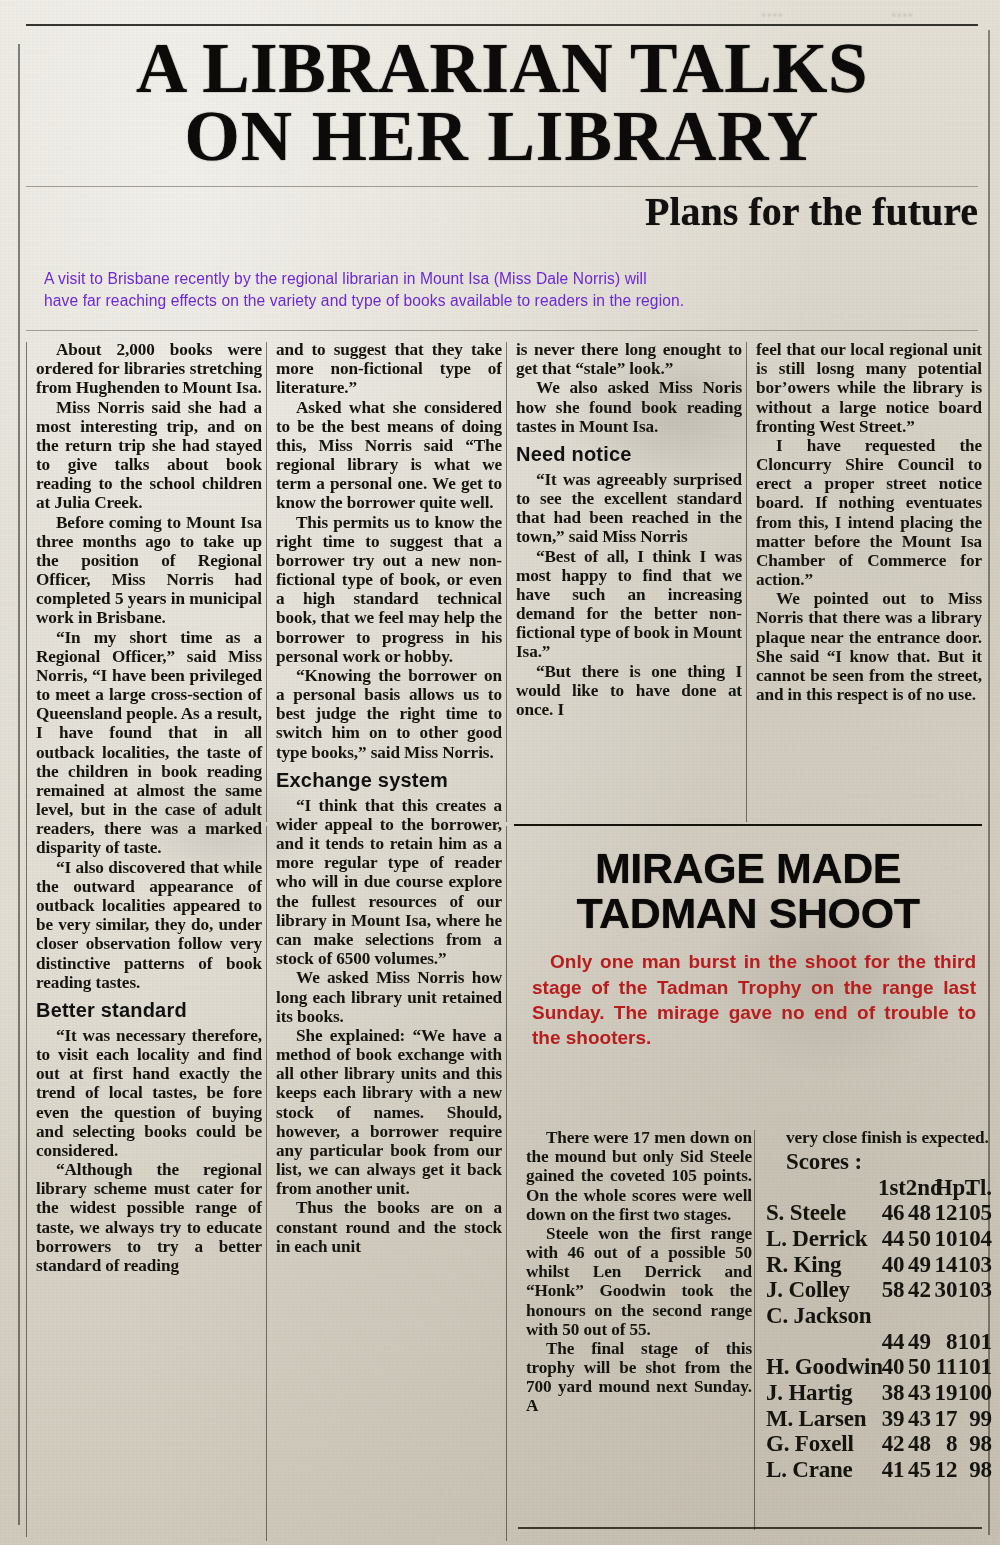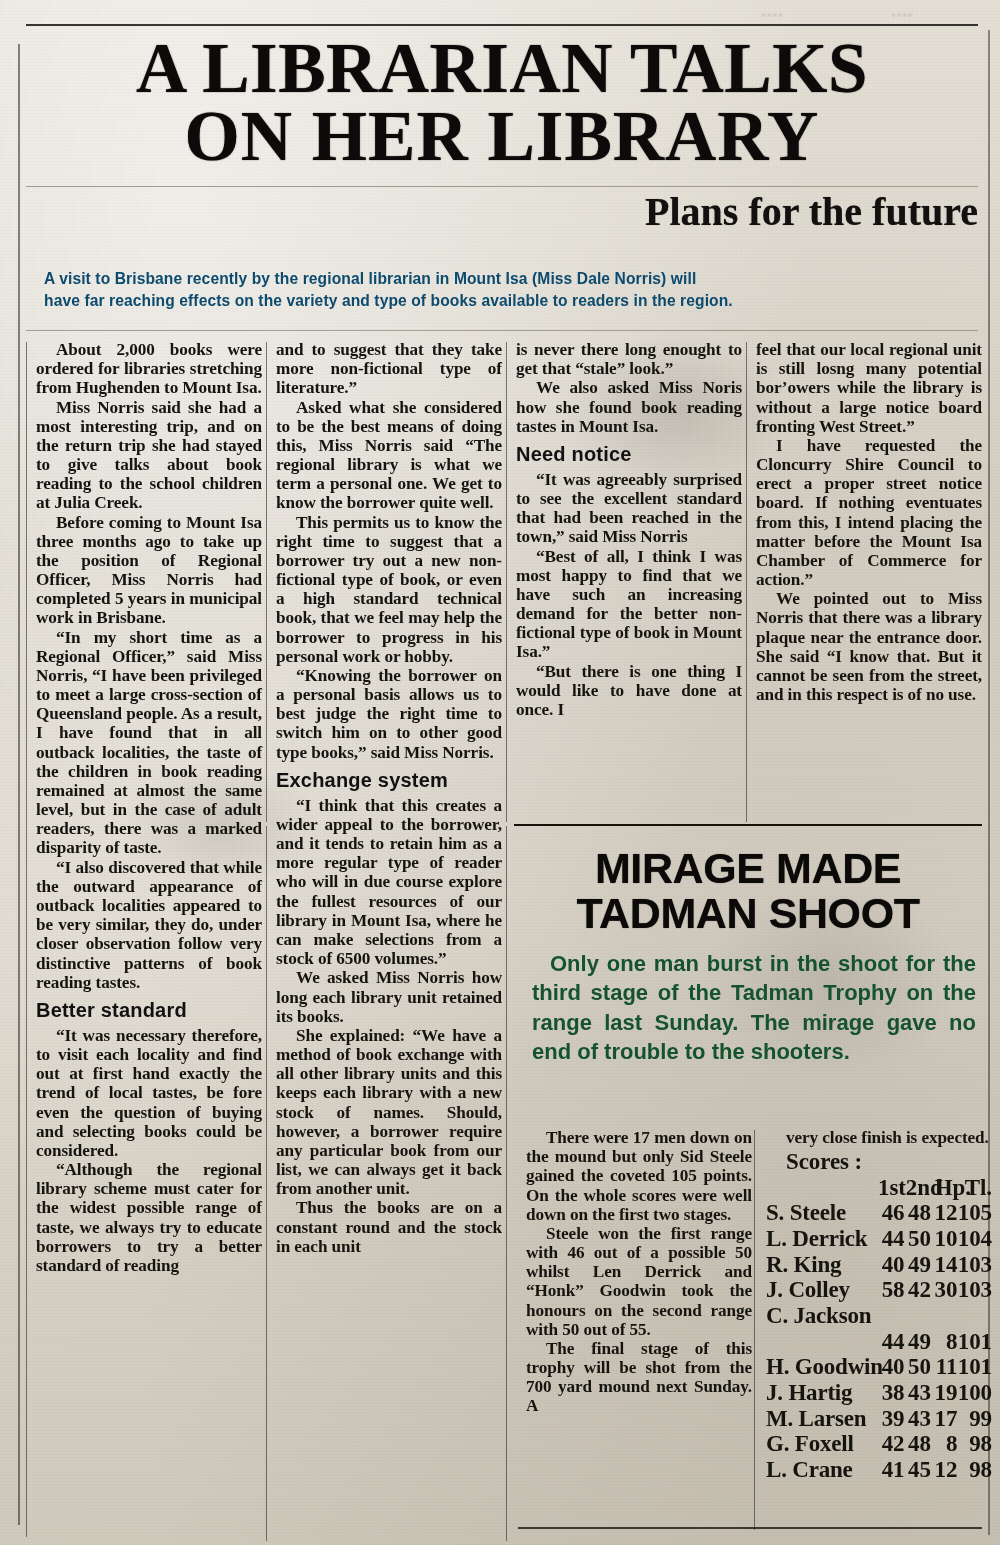--- a/index.html
+++ b/index.html
@@ -63,22 +63,22 @@
   .deck{
     position:absolute;left:8px;top:192px;right:12px;text-align:right;
     font-family:"Liberation Serif",serif;font-weight:700;
     font-size:40px;line-height:1;color:#121110;
     text-shadow:0 0 .8px rgba(0,0,0,.6);
   }
 
   .standfirst{
     position:absolute;left:26px;top:268px;right:18px;
     font-family:"Liberation Sans",sans-serif;
-    font-weight:700;font-size:15.6px;line-height:1.38;
-    text-align:justify;color:#0c4a6e;
+    font-weight:400;font-size:15.6px;line-height:1.38;
+    text-align:justify;color:#6d28d9;
     letter-spacing:.1px;
   }
   .standfirst div{display:block;}
   .sf2{text-align:justify;}
 
   .rule-sf{position:absolute;left:8px;top:330px;right:12px;height:0;border-top:1px solid #8b867a;opacity:.75;}
 
   
   .cols{position:absolute;left:10px;top:340px;right:8px;bottom:0;}
   .col{
@@ -115,22 +115,22 @@
   .art2{position:absolute;left:496px;top:824px;right:8px;}
   .hl2{
     font-family:"Liberation Sans",sans-serif;
     font-weight:700;font-size:43px;line-height:1.04;
     text-align:center;letter-spacing:-.4px;
     color:#0b0a08;margin-top:22px;
     text-shadow:0 0 1px rgba(0,0,0,.7);
   }
   .deck2{
     font-family:"Liberation Sans",sans-serif;
-    font-weight:700;font-size:22px;line-height:1.32;
-    text-align:justify;color:#14532d;
+    font-weight:700;font-size:19px;line-height:1.32;
+    text-align:justify;color:#b91c1c;
     margin-top:14px;padding:0 6px 0 18px;
     text-indent:18px;
   }
 
   .cols2{position:absolute;left:496px;top:1128px;right:8px;bottom:0;}
   .col2{position:absolute;top:0;width:226px;
     font-size:17.2px;line-height:1.115;text-align:justify;
     font-weight:700;color:#15140f;letter-spacing:-.1px;}
   .col2 p{margin:0;text-indent:20px;}
   .d1{left:12px;}

